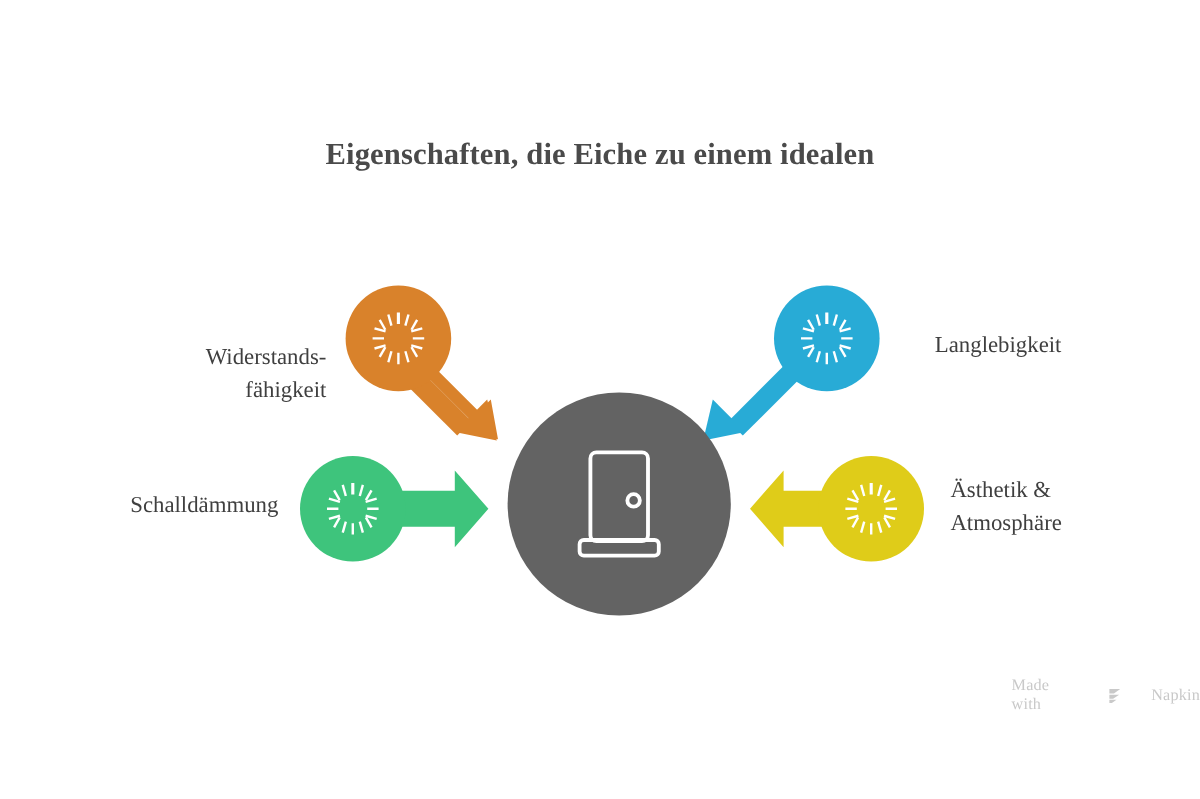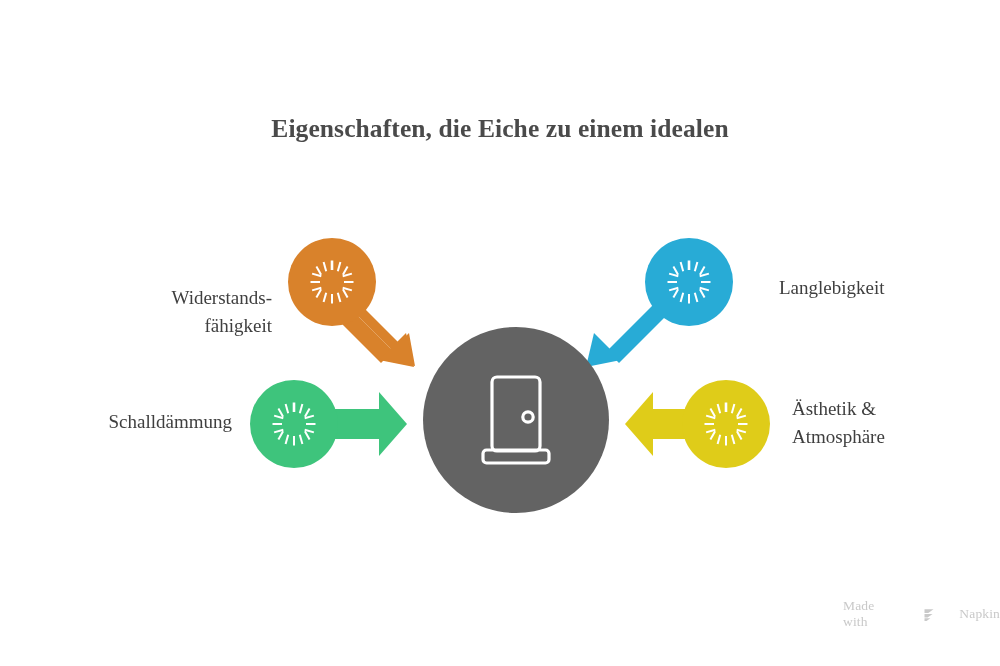--- a/index.html
+++ b/index.html
@@ -109,21 +109,20 @@
   .watermark {
     position: absolute;
     left: 843px;
     top: 563px;
     display: flex;
     align-items: center;
     gap: 21px;
     font-size: 13.5px;
     color: #c9c9c9;
     letter-spacing: 0.15px;
-    margin-top: 35px;
   }
   .watermark .wm-logo { display: block; }
 </style>
 </head>
 <body>
 
 <div id="stage">
 
   <div class="title">
     <div>Eigenschaften, die Eiche zu einem idealen</div>

